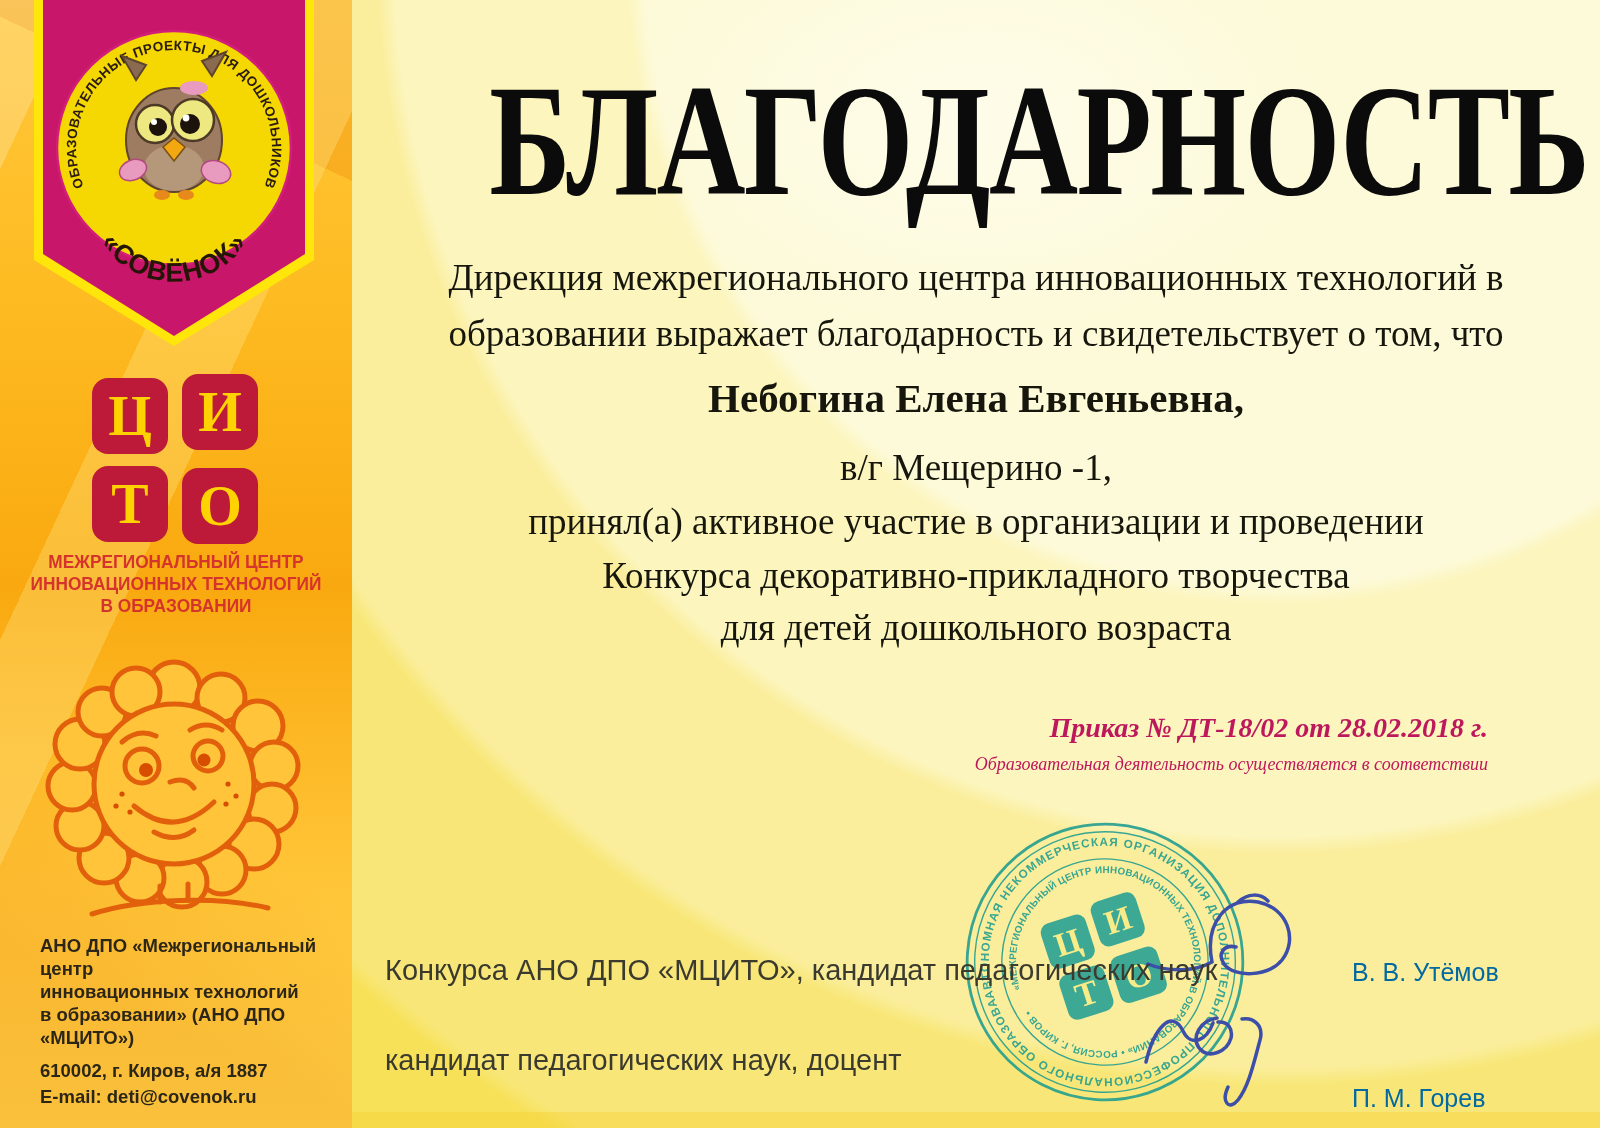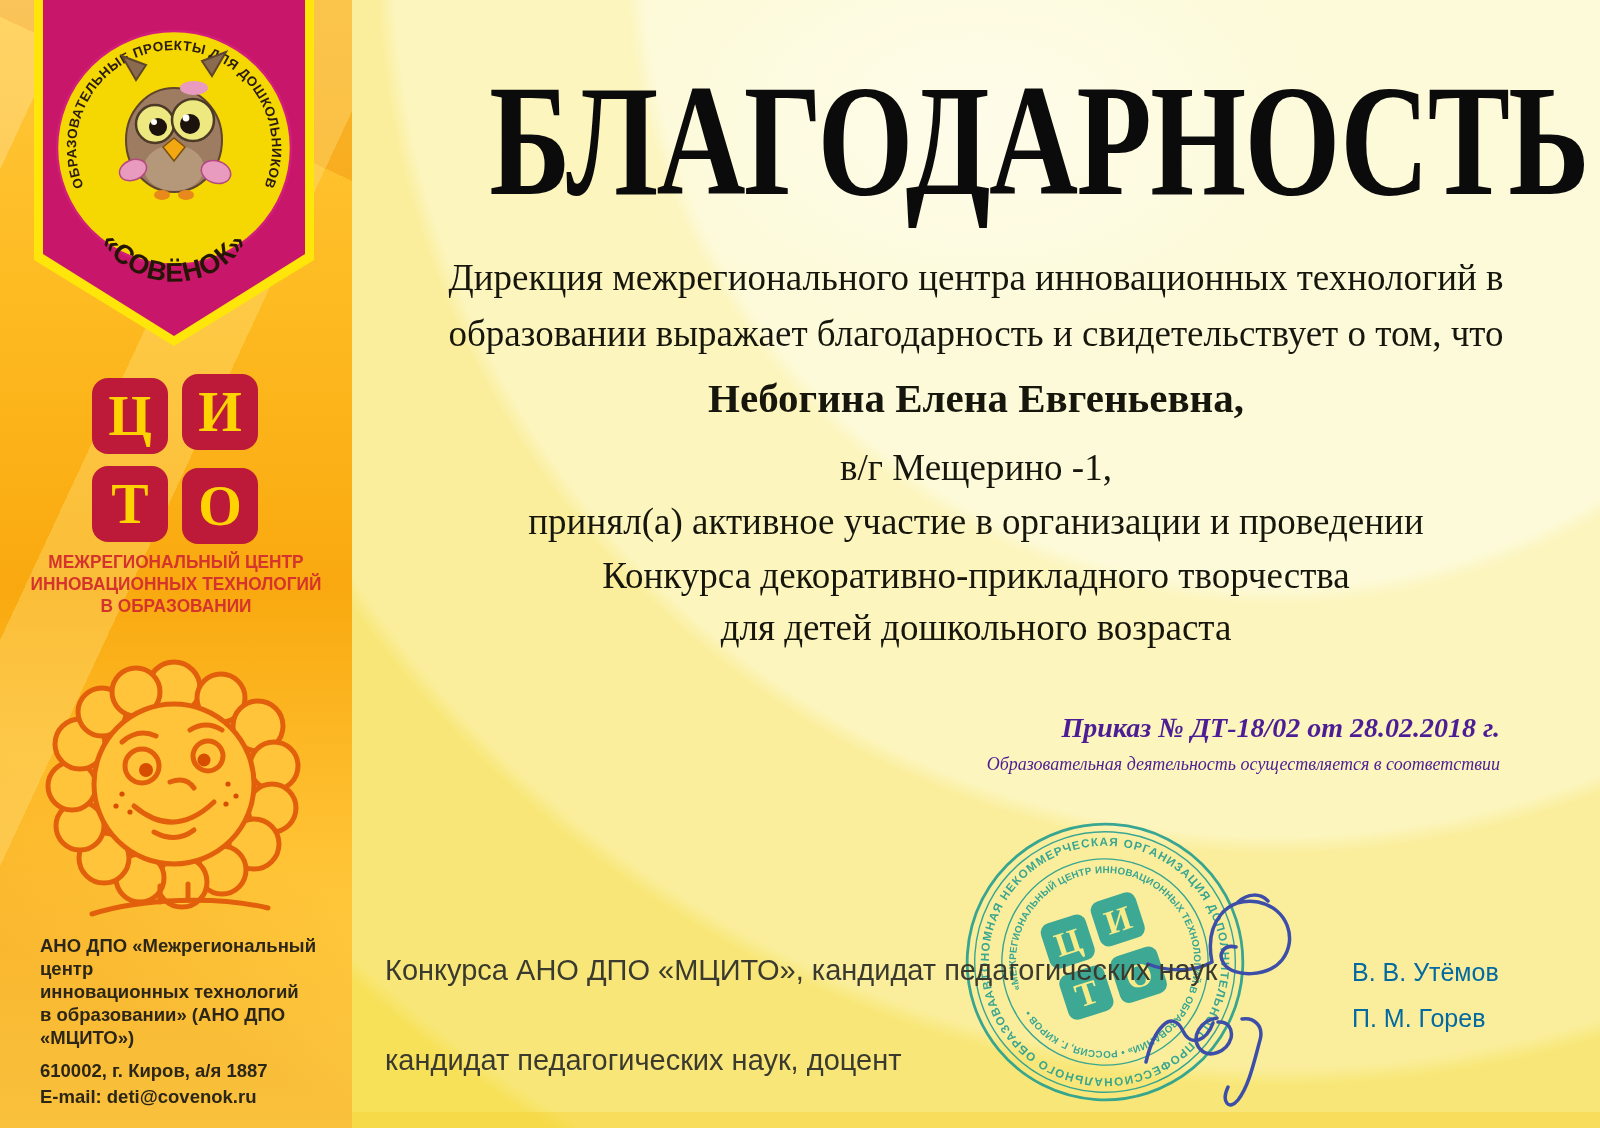--- a/index.html
+++ b/index.html
@@ -51,32 +51,32 @@
         white-space:nowrap;transform:scaleX(.78);letter-spacing:-2px;}
   .cline{position:absolute;left:352px;right:0;text-align:center;color:#16160C;}
   .l-intro1{top:256px;font-size:37px}
   .l-intro2{top:312px;font-size:37px}
   .l-name{top:374px;font-size:41px;font-weight:bold}
   .l-loc{top:446px;font-size:37px}
   .l-b1{top:500px;font-size:37px}
   .l-b2{top:554px;font-size:37px}
   .l-b3{top:606px;font-size:37px}
 
-  .rline{position:absolute;right:100px;text-align:left;color:#4c1d95;}
+  .rline{position:absolute;right:112px;text-align:left;color:#be185d;}
   .l-order{top:712px;font-size:28px;font-weight:bold;font-style:italic;}
   .l-lic1{top:754px;font-size:18px;font-style:italic;}
   .l-lic2{top:787px;font-size:25px;font-style:italic;}
 
   
   .sig-title{position:absolute;left:385px;font-family:"Liberation Sans",sans-serif;
         color:#3B3A2F;font-size:29px;}
   .t1{top:954px}.t2{top:1004px}.t3{top:1044px}
   .sig-name{position:absolute;left:1352px;font-family:"Liberation Sans",sans-serif;
         color:#0369a1;font-size:25px;}
-  .n1{top:958px}.n2{top:1004px}
+  .n1{top:958px}.n2{top:1084px}
 
   .stamp{position:absolute;left:955px;top:812px;width:300px;height:300px;
         transform:rotate(-18deg);opacity:.88;}
   .ink{position:absolute;left:0;top:0;width:1600px;height:1128px;pointer-events:none;}
 </style>
 </head>
 <body>
 
 <div id="canvas">
 

